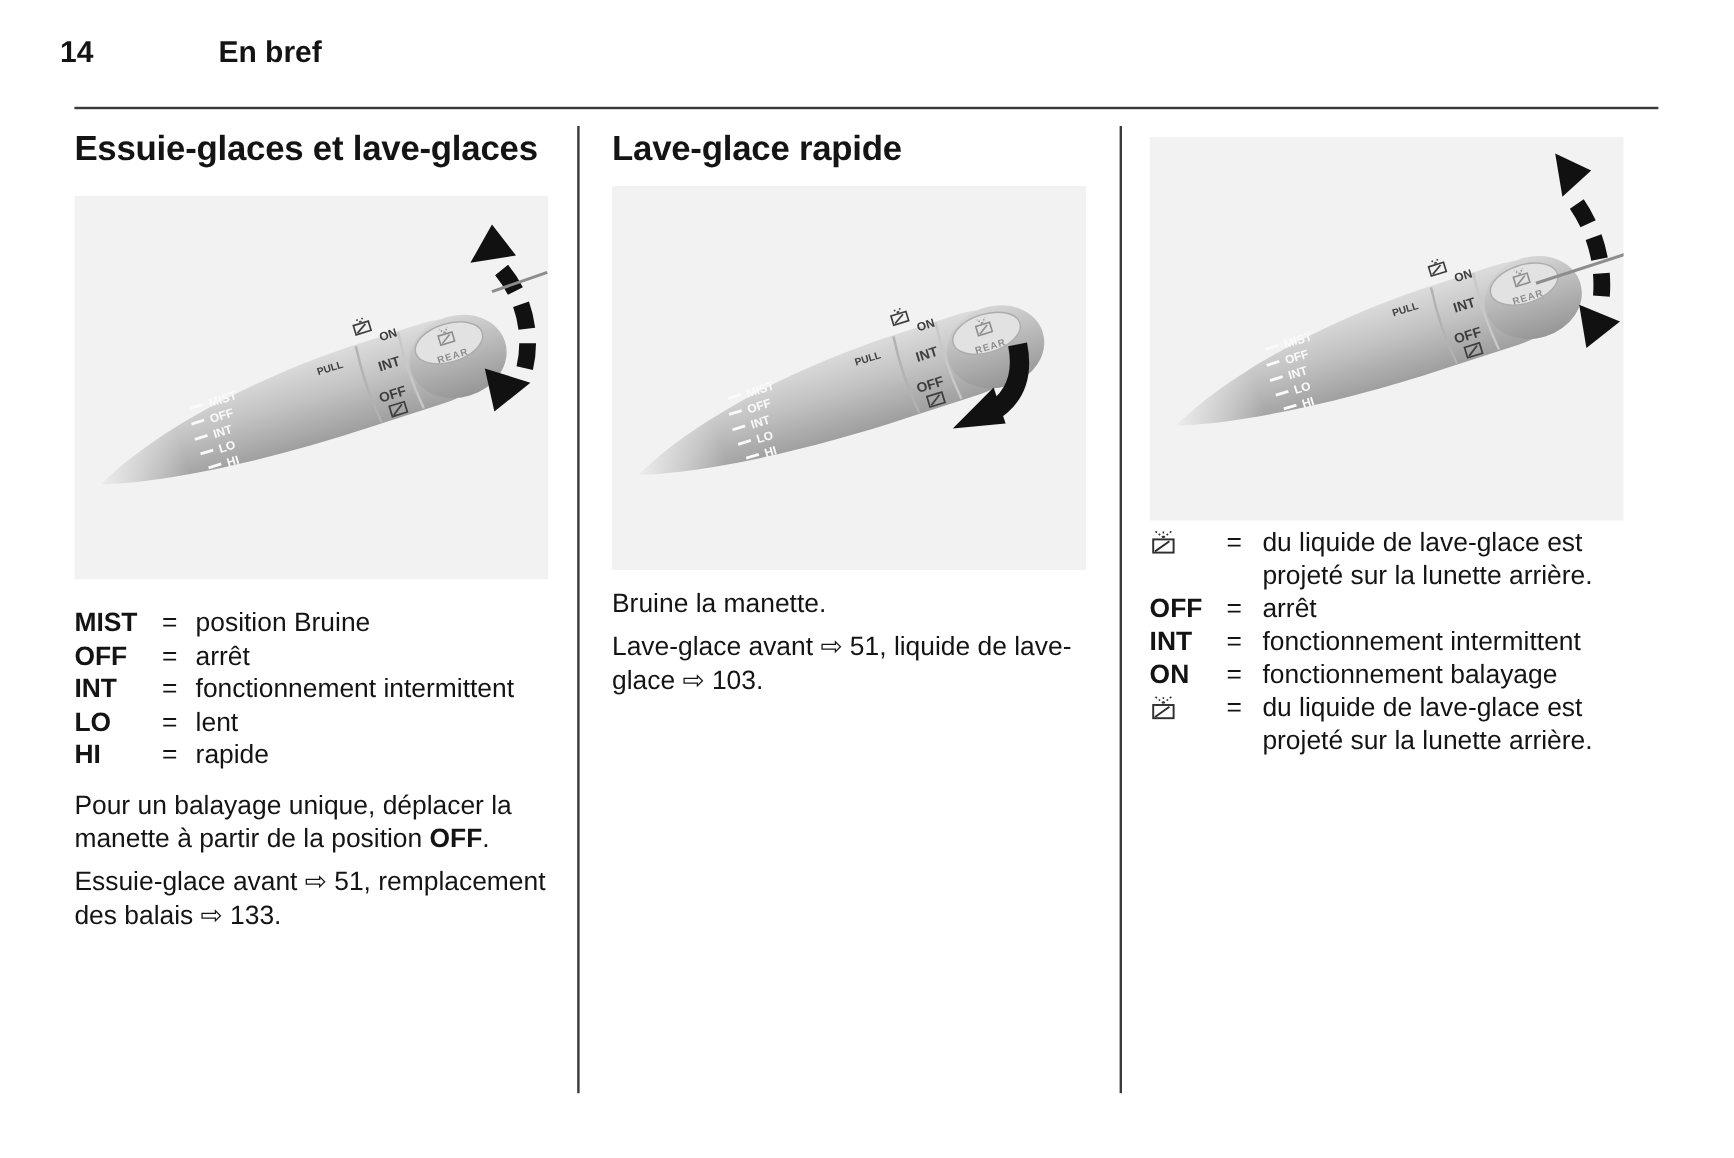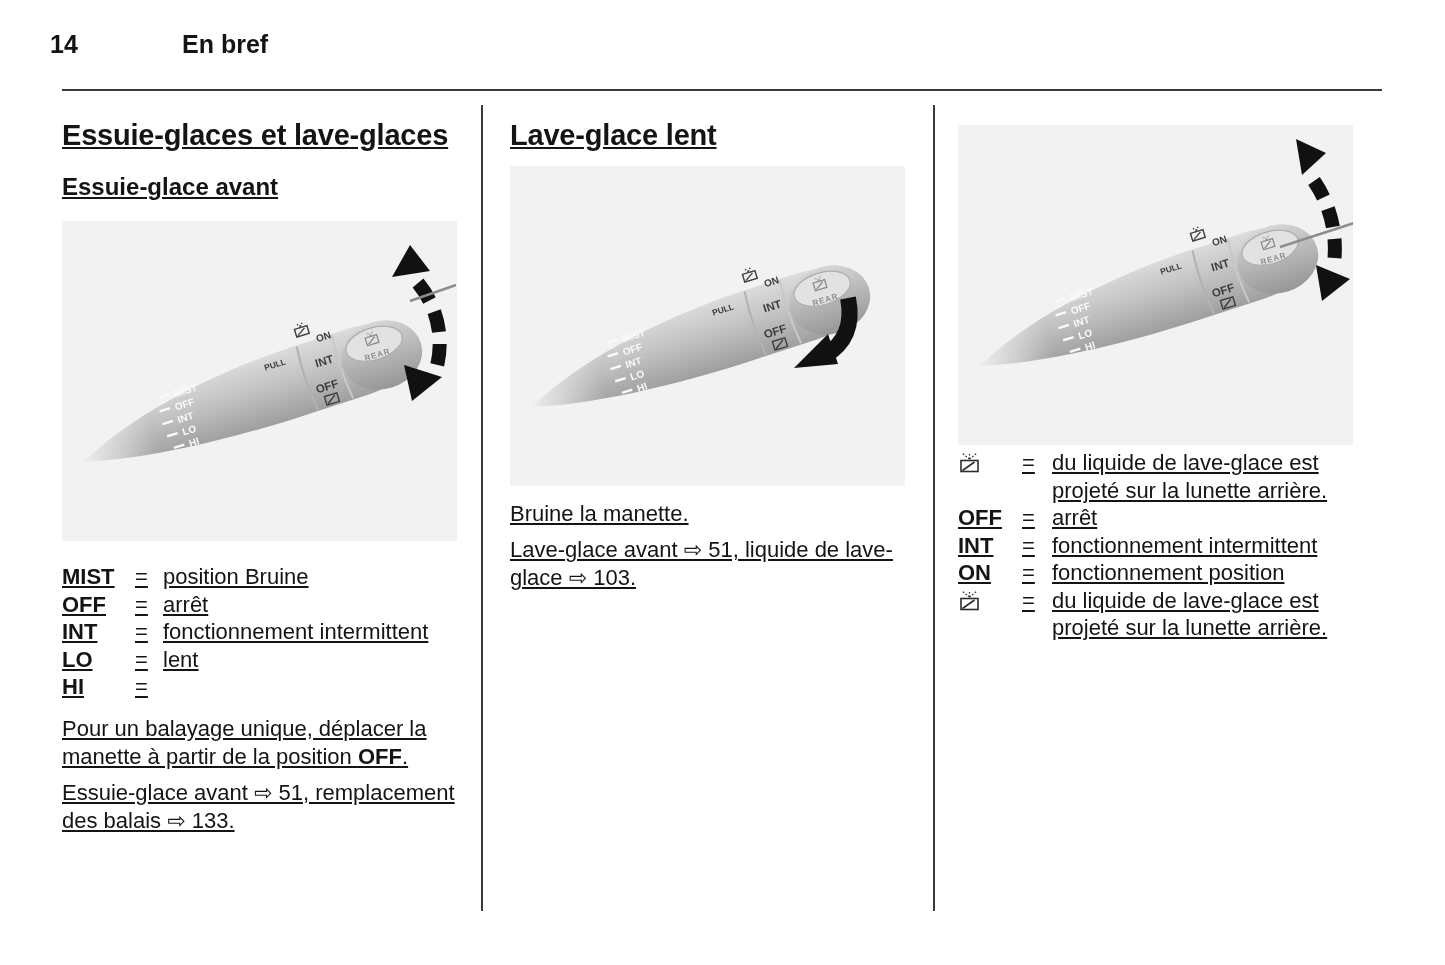--- a/index.html
+++ b/index.html
@@ -7,21 +7,21 @@
     width:1445px;height:965px;position:relative;overflow:hidden;
     font-family:"Liberation Sans","DejaVu Sans",sans-serif;
     color:#141414;-webkit-font-smoothing:antialiased;
   }
   .hdr-num{position:absolute;left:50px;top:30px;font-size:25px;font-weight:bold;}
   .hdr-sec{position:absolute;left:182px;top:30px;font-size:25px;font-weight:bold;}
   .hdr-rule{position:absolute;left:62px;top:89px;width:1320px;height:2px;background:#3a3a3a;}
   .vdiv{position:absolute;top:105px;height:806px;width:2px;background:#3a3a3a;}
   .vdiv.d1{left:481px;}
   .vdiv.d2{left:933px;}
-  .col{position:absolute;top:105px;padding-top:12px;text-decoration:underline;}
+  .col{position:absolute;top:94px;padding-top:12px;}
   .col1{left:62px;width:395px;}
   .col2{left:510px;width:397px;}
   .col3{left:958px;width:432px;}
   h1{margin:0;font-size:29px;line-height:37px;font-weight:bold;letter-spacing:-0.2px;}
   h2{margin:18px 0 0 0;font-size:24px;line-height:29px;font-weight:bold;}
   figure{margin:0;padding:0;}
   .fig{display:block;}
   .fig1{margin-top:20px;}
   .fig2{margin-top:12px;}
   .fig3{margin-top:8px;}
@@ -113,21 +113,20 @@
   <div class="hdr-num">14</div>
   <div class="hdr-sec">En bref</div>
   <div class="hdr-rule"></div>
 </header>
 
 <div class="vdiv d1"></div>
 <div class="vdiv d2"></div>
 
 <section class="col col1">
   <h1>Essuie-glaces et lave-glaces</h1>
-  <h2>Essuie-glace avant</h2>
   <figure>
     <svg class="fig fig1" width="395" height="320" viewBox="0 0 395 320">
       <use href="#stalk-art"></use>
       <g>
         <polygon points="348,24 330,56 368,50" fill="#111"></polygon>
         <path d="M 356 62 A 95 95 0 0 1 373 152" stroke="#111" stroke-width="14" stroke-dasharray="21 12" fill="none"></path>
         <polygon points="350,180 342,144 380,156" fill="#111"></polygon>
         <line x1="348" y1="80" x2="394" y2="64" stroke="#8d8d8d" stroke-width="2.5"></line>
       </g>
     </svg>
@@ -149,28 +148,29 @@
       <span class="desc">fonctionnement intermittent</span>
     </div>
     <div class="defrow">
       <span class="term">LO</span>
       <span class="eq">=</span>
       <span class="desc">lent</span>
     </div>
     <div class="defrow">
       <span class="term">HI</span>
       <span class="eq">=</span>
+      <span class="desc">rapide</span>
     </div>
   </div>
   <p><span>Pour un balayage unique, déplacer la manette à partir de la position </span><strong>OFF</strong><span>.</span></p>
   <p>Essuie-glace avant ⇨ 51, remplacement des balais ⇨ 133.</p>
 </section>
 
 <section class="col col2">
-  <h1>Lave-glace lent</h1>
+  <h1>Lave-glace rapide</h1>
   <figure>
     <svg class="fig fig2" width="395" height="320" viewBox="0 0 395 320">
       <use href="#stalk-art"></use>
       <g>
         <path d="M 338 132 Q 346 172 314 190" stroke="#111" stroke-width="16" fill="none"></path>
         <polygon points="284,202 318,168 328,198" fill="#111"></polygon>
       </g>
     </svg>
   </figure>
   <p>Bruine la manette.</p>
@@ -211,21 +211,21 @@
       <span class="desc">arrêt</span>
     </div>
     <div class="defrow">
       <span class="term">INT</span>
       <span class="eq">=</span>
       <span class="desc">fonctionnement intermittent</span>
     </div>
     <div class="defrow">
       <span class="term">ON</span>
       <span class="eq">=</span>
-      <span class="desc">fonctionnement position</span>
+      <span class="desc">fonctionnement balayage</span>
     </div>
     <div class="defrow">
       <span class="icon-cell">
         <svg width="25" height="23" viewBox="0 0 25 23">
           <g stroke="#2e2e2e" fill="none" stroke-width="1.6">
             <rect x="3" y="8.5" width="17" height="11"></rect>
             <line x1="4.5" y1="18.5" x2="16.5" y2="10"></line>
             <line x1="11.5" y1="7" x2="4.5" y2="1.5" stroke-dasharray="1.6 1.8" stroke-width="1.3"></line>
             <line x1="11.5" y1="7" x2="11.5" y2="0.8" stroke-dasharray="1.6 1.8" stroke-width="1.3"></line>
             <line x1="11.5" y1="7" x2="18.5" y2="1.5" stroke-dasharray="1.6 1.8" stroke-width="1.3"></line>

